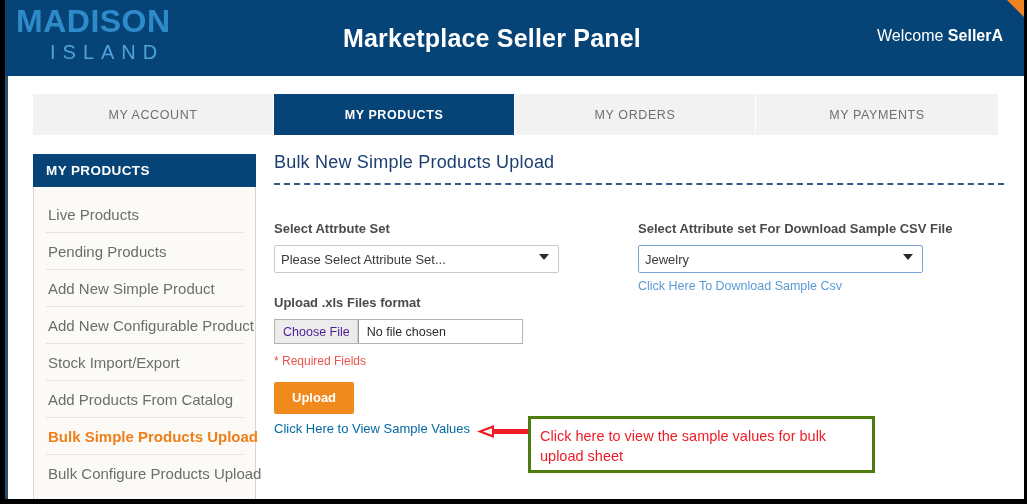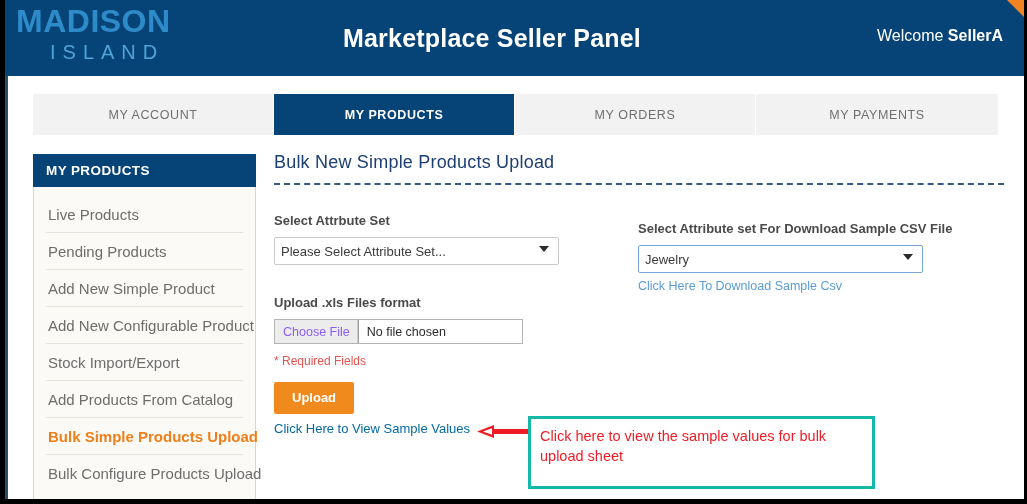--- a/index.html
+++ b/index.html
@@ -218,21 +218,21 @@
   }
   .field-label {
     font-size: 13px;
     font-weight: bold;
     color: #4a4a4a;
     margin-bottom: 9px;
   }
   .col-left {
     position: absolute;
     left: 0;
-    top: 8px;
+    top: 16px;
     width: 290px;
   }
   .col-right {
     position: absolute;
     left: 364px;
     top: 16px;
     width: 360px;
   }
 
   select.styled {
@@ -285,21 +285,21 @@
   }
   .file-btn {
     display: inline-flex;
     align-items: center;
     justify-content: center;
     height: 23px;
     padding: 0 8px;
     margin: 0;
     background: #ececec;
     border-right: 1px solid #9a9a9a;
-    color: #8b5cf6;
+    color: #4c1d95;
     font-size: 12.5px;
     cursor: pointer;
     box-shadow: inset -1px 0 0 #cfcfcf;
   }
   .file-name {
     padding-left: 8px;
     color: #2b2b2b;
     font-size: 12.5px;
   }
 
@@ -332,22 +332,22 @@
     text-decoration: none;
     cursor: pointer;
   }
 
   
   .anno-box {
     position: absolute;
     left: 528px;
     top: 416px;
     width: 347px;
-    height: 73px;
-    border: 3px solid #14b8a6;
+    height: 57px;
+    border: 3px solid #4d7c0f;
     box-sizing: border-box;
     background: #ffffff;
   }
   .anno-text {
     font-size: 14.5px;
     color: #ee1c25;
     line-height: 20px;
     padding: 7px 0 0 9px;
   }
   .anno-arrow {

